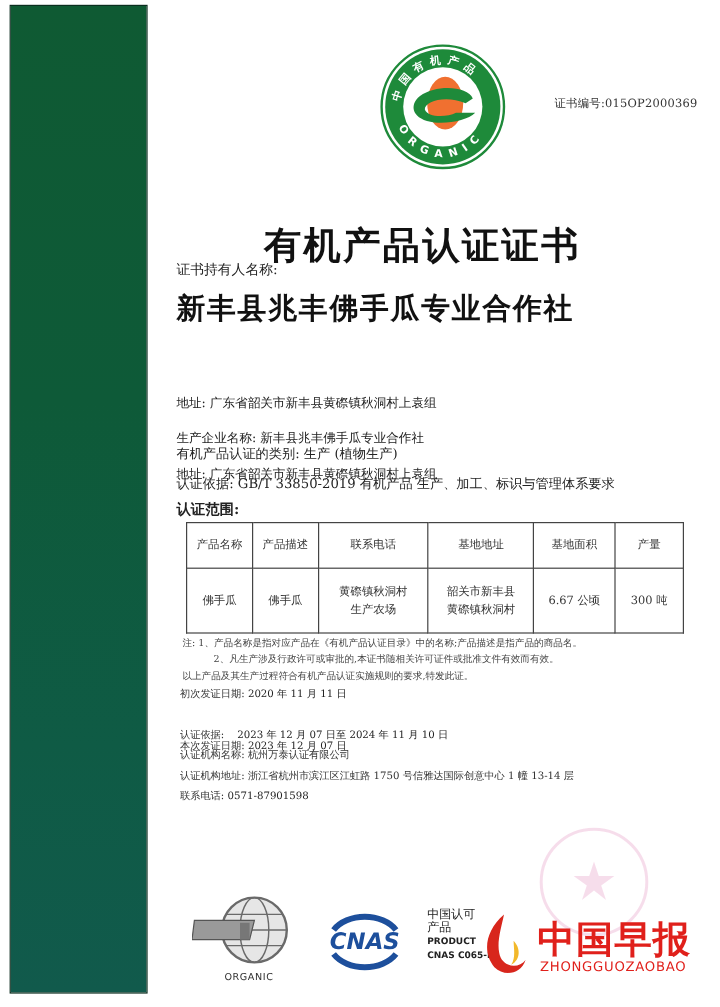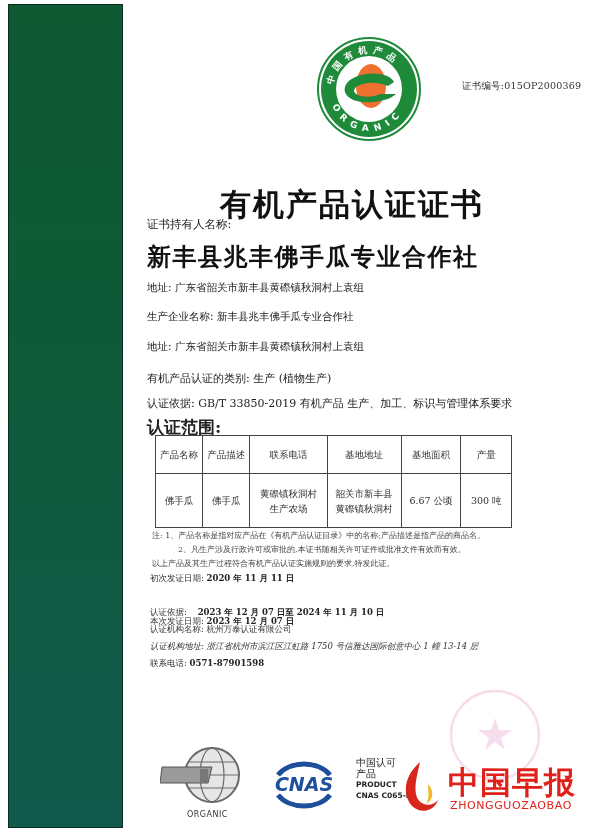--- a/index.html
+++ b/index.html
@@ -11,45 +11,45 @@
   .green-bar {
     left: 8px; top: 4px; width: 115px; height: 824px;
     background: linear-gradient(180deg, #0f5a33 0%, #0e5a38 40%, #0f5b45 75%, #115a4c 100%);
     border: 1px solid #0a2e1f;
     box-sizing: border-box;
   }
   .logo { left: 316px; top: 36px; width: 106px; height: 106px; }
   .cert-no { left: 462px; top: 80px; font-size: 9.5px; letter-spacing: 0.2px; white-space: nowrap; color: #333; }
   .title { left: 220px; top: 167px; font-size: 31px; font-weight: bold; letter-spacing: 2px; white-space: nowrap; color: #111; margin-top: 17px; }
   .line { left: 147px; white-space: nowrap; color: #222; }
-  .small { font-size: 10.5px; }
+  .small { font-size: 10.5px; margin-top: 48px; }
   .holder-label { top: 217px; font-size: 11.5px; }
   .holder-name { top: 241px; font-size: 24px; font-weight: bold; letter-spacing: 1.5px; color: #111; }
   .addr1 { top: 281px; }
   .producer { top: 310px; }
   .addr2 { top: 340px; }
   .category { top: 371px; font-size: 11px; }
   .basis { top: 396px; font-size: 11px; }
-  .scope { top: 416px; font-size: 17px; font-weight: bold; }
+  .scope { top: 416px; font-size: 12px; font-weight: bold; }
   table.scope-table {
-    position: absolute; left: 155px; top: 435px; width: 357px; border-collapse: collapse;
+    position: absolute; left: 155px; top: 435px; width: 415px; border-collapse: collapse;
     font-size: 9.5px; color: #333;
   }
   table.scope-table td, table.scope-table th {
     border: 1px solid #444; text-align: center; vertical-align: middle; font-weight: normal; padding: 0 2px; line-height: 15px;
   }
   table.scope-table tr.head td { height: 37px; }
   table.scope-table tr.row td { height: 53px; }
   .note { font-size: 8px; color: #444; white-space: nowrap; }
   .note1 { left: 152px; top: 530px; }
   .note2 { left: 178px; top: 544px; }
   .note3 { left: 152px; top: 558px; }
   .meta { left: 150px; font-size: 8.5px; color: #333; white-space: nowrap; }
-  .meta .v { font-weight: bold; color: #222; margin-top: 40px; }
-  .m1 { top: 573px; } .m2 { top: 616px; } .m3 { top: 607px; } .m4 { top: 624px; } .m5 { top: 641px; font-style: italic; } .m6 { top: 658px; }
+  .meta .v { font-weight: normal; color: #222; margin-top: 40px; }
+  .m1 { top: 573px; } .m2 { top: 616px; } .m3 { top: 607px; } .m4 { top: 624px; } .m5 { top: 641px; } .m6 { top: 658px; }
   .seal { left: 448px; top: 688px; width: 94px; height: 94px; opacity: 0.35; }
   .organic-globe { left: 160px; top: 745px; width: 90px; height: 60px; }
   .organic-text { left: 187px; top: 810px; font-family: "DejaVu Sans", sans-serif; font-size: 8px; color: #333; letter-spacing: 0.5px; }
   .cnas { left: 268px; top: 755px; width: 72px; height: 58px; }
   .cnas-product { left: 356px; top: 757px; font-family: "DejaVu Sans", sans-serif; color: #222; line-height: 11px; }
   .cnas-product .cn { font-size: 10px; }
   .cnas-product .en { font-size: 7.5px; font-weight: bold; }
   .flame { left: 400px; top: 760px; width: 40px; height: 55px; }
   .brand { left: 448px; top: 762px; font-family: "DejaVu Sans", sans-serif; font-weight: bold; font-size: 31px; color: #e0201b; letter-spacing: 1px; white-space: nowrap; }
   .brand-pinyin { left: 450px; top: 799px; font-family: "DejaVu Sans", sans-serif; font-size: 11px; color: #e0201b; letter-spacing: 0.6px; white-space: nowrap; }

